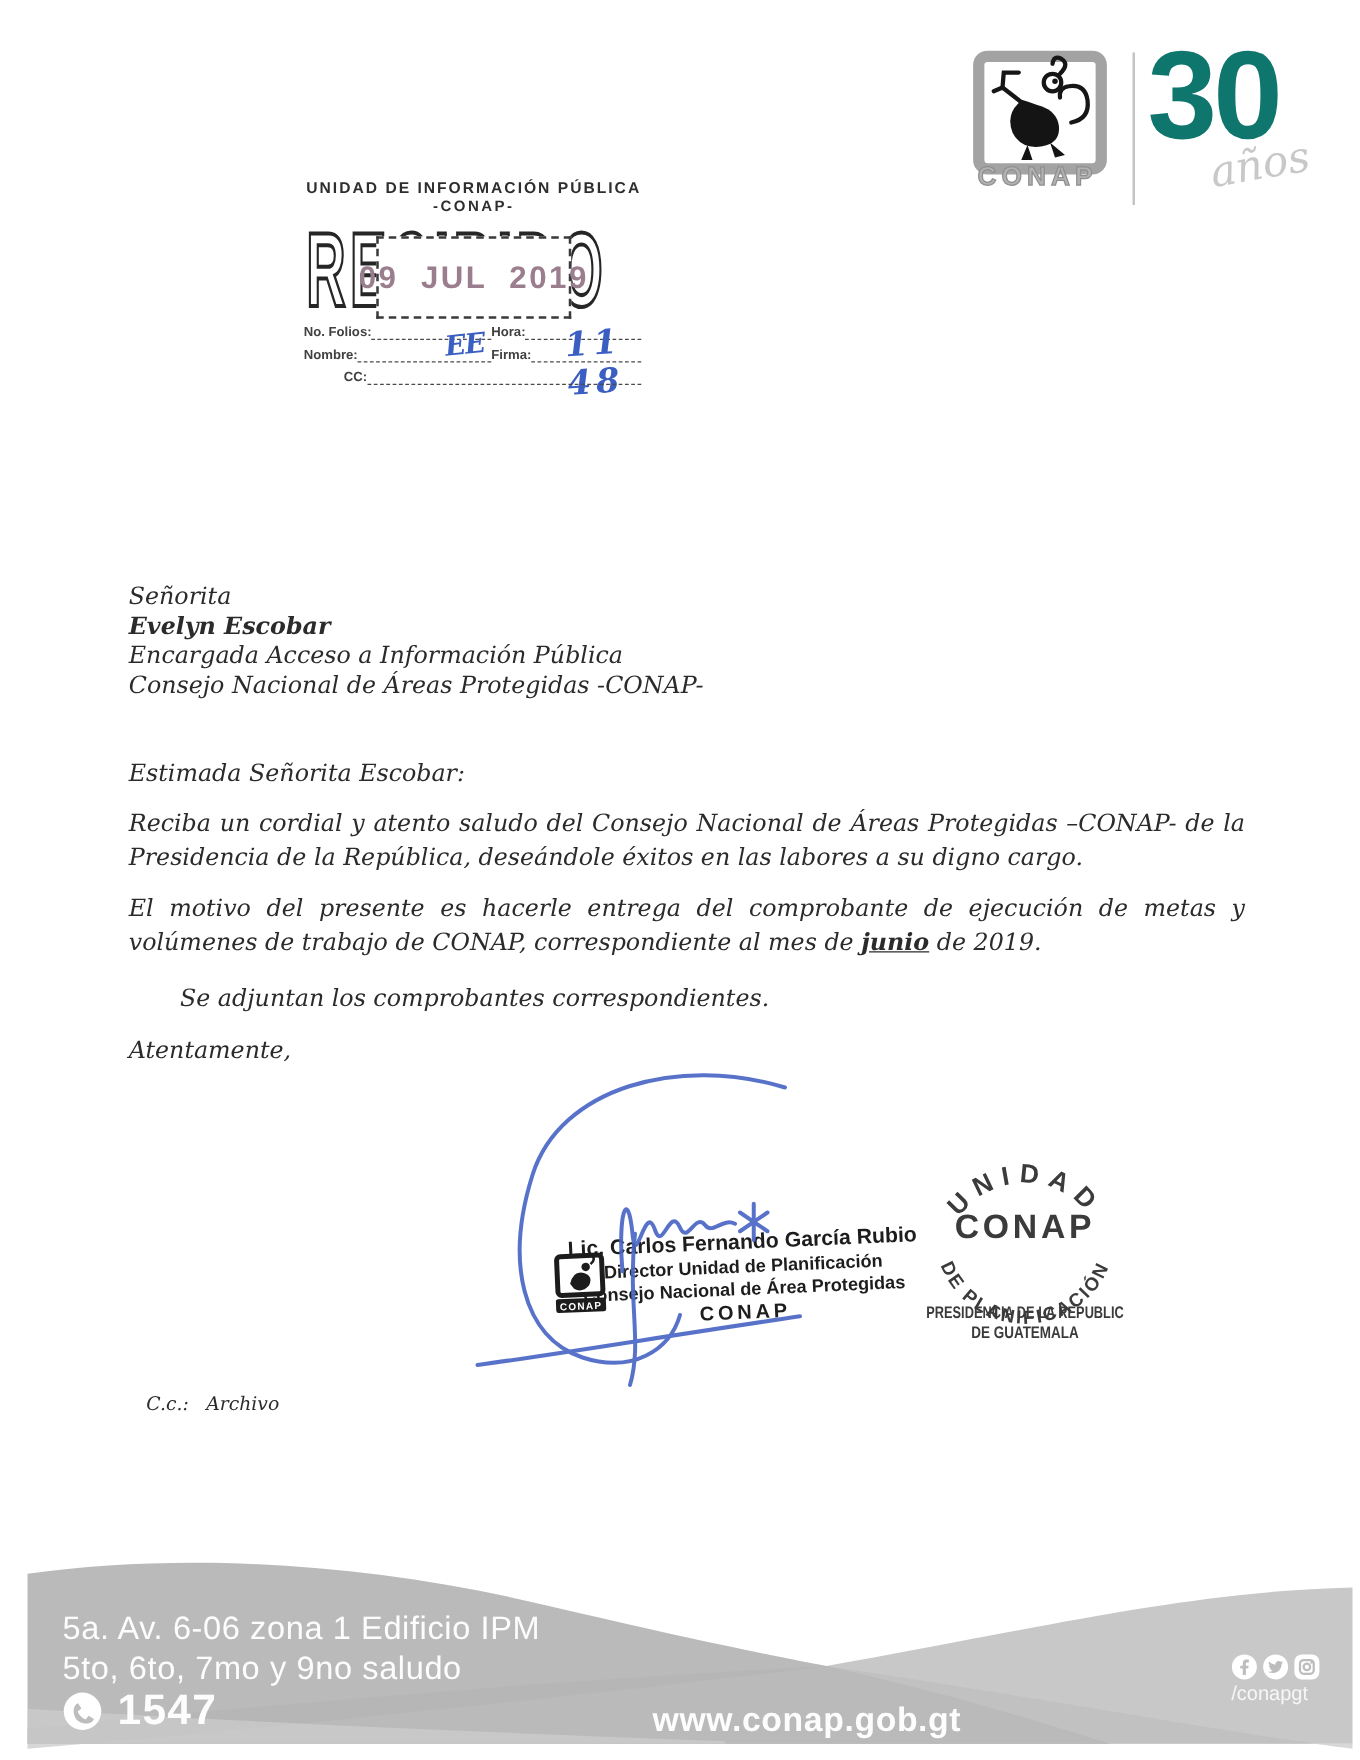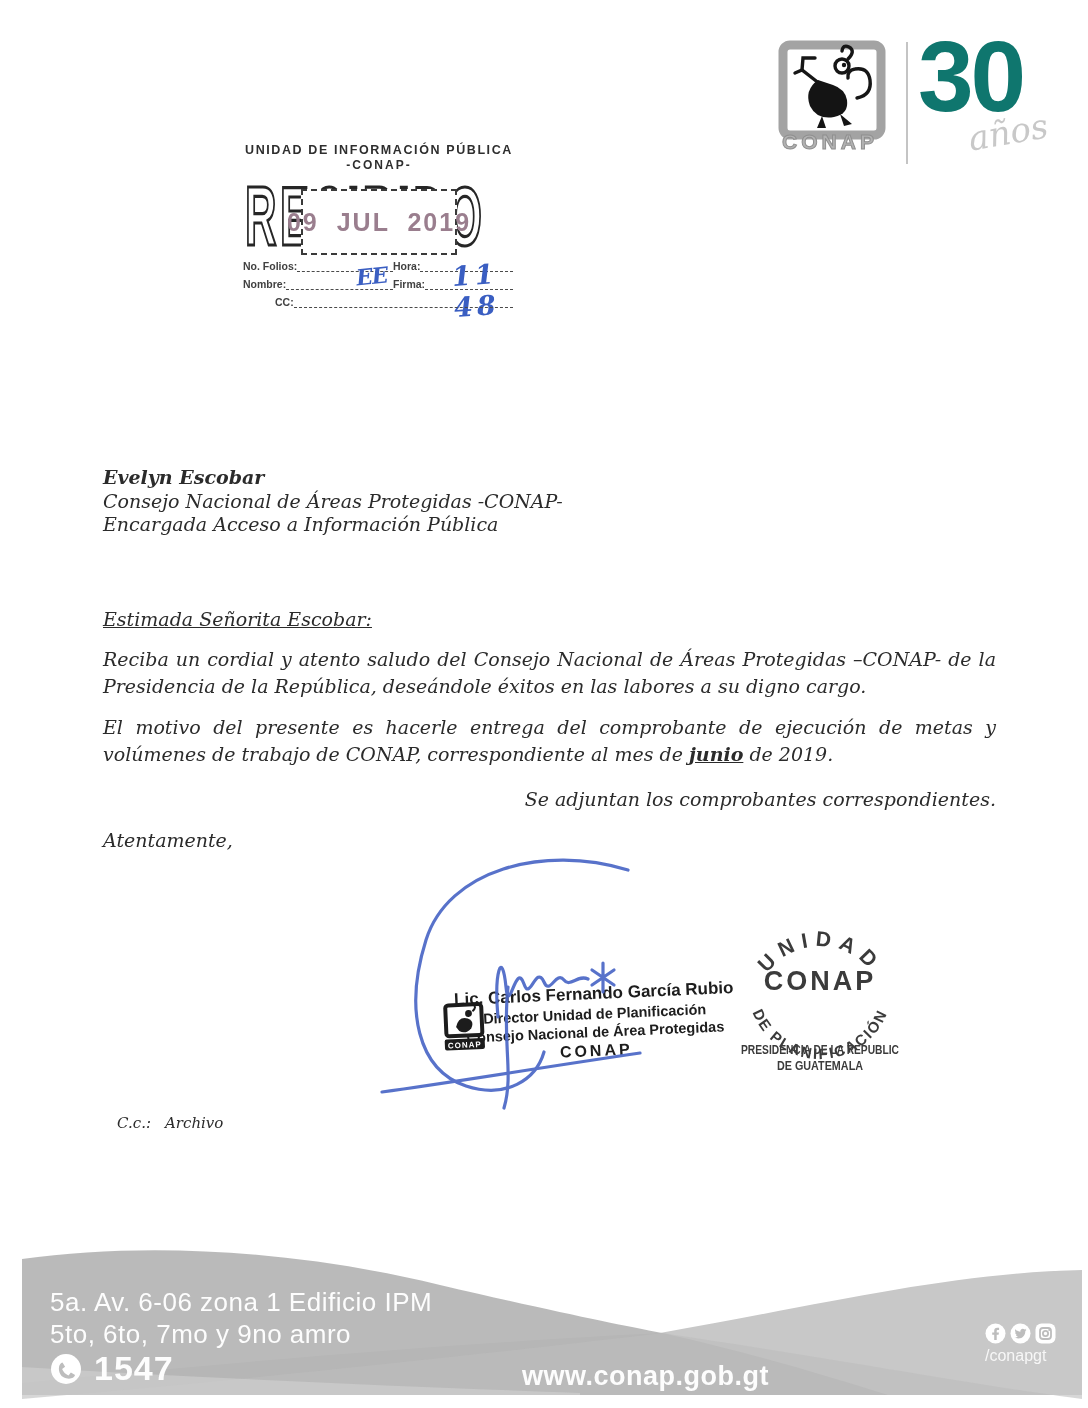--- a/index.html
+++ b/index.html
@@ -42,26 +42,26 @@
 
   
   .dateline{position:absolute;right:96px;top:312px;text-align:right;font-style:italic;
     font-size:20px;line-height:24px;}
   .ref-gap{display:inline-block;width:12px;}
 
   
   .recipient{position:absolute;left:103px;top:466px;font-style:italic;font-size:19px;line-height:23.5px;}
   .b{font-weight:700;}
   .u{text-decoration:underline;}
-  .greeting{position:absolute;left:103px;top:608px;font-style:italic;font-size:19px;text-decoration:underline;}
+  .greeting{position:absolute;left:103px;top:608px;font-style:italic;font-size:19px;}
   .para{position:absolute;left:103px;width:893px;font-style:italic;font-size:19px;line-height:27px;
     text-align:justify;margin:0;}
   .p1{top:646px;}
   .p2{top:714px;}
-  .p3{top:786px;text-align:right;}
+  .p3{top:786px;text-align:left;margin-left:41px;}
   .closing{position:absolute;left:103px;top:829px;font-style:italic;font-size:19px;}
 
   
   .sig-svg{position:absolute;left:378px;top:852px;z-index:4;}
   .sig-stamp{position:absolute;left:445px;top:984px;width:300px;text-align:center;
     font-family:"Liberation Sans",sans-serif;color:#1d1d1d;transform:rotate(-2.5deg);z-index:3;}
   .ss-name{font-size:17px;font-weight:800;white-space:nowrap;}
   .ss-role{font-size:14.5px;font-weight:700;margin-top:2px;white-space:nowrap;}
   .ss-org{font-size:14.5px;font-weight:700;margin-top:2px;white-space:nowrap;}
   .ss-inst{font-size:16px;font-weight:700;letter-spacing:3px;margin-top:2px;}
@@ -145,23 +145,24 @@
         <div class="rs-cell" style="width:100%;margin-left:32px;">
           <span class="rs-label">CC:</span>
           <span class="rs-fill"></span>
         </div>
       </div>
     </div>
   </div>
 
 
   <div class="recipient">
+    <div>Señorita</div>
     <div class="b">Evelyn Escobar</div>
+    <div>Encargada Acceso a Información Pública</div>
     <div>Consejo Nacional de Áreas Protegidas -CONAP-</div>
-    <div>Encargada Acceso a Información Pública</div>
   </div>
 
   <div class="greeting">Estimada Señorita Escobar:</div>
   <p class="para p1">Reciba un cordial y atento saludo del Consejo Nacional de Áreas Protegidas –CONAP- de la Presidencia de la República, deseándole éxitos en las labores a su digno cargo.</p>
   <p class="para p2"><span>El motivo del presente es hacerle entrega del comprobante de ejecución de metas y volúmenes de trabajo de CONAP, correspondiente al mes de </span><span class="b u">junio</span><span> de 2019.</span></p>
   <p class="para p3">Se adjuntan los comprobantes correspondientes.</p>
   <div class="closing">Atentamente,</div>
 
   <svg class="sig-svg" width="355" height="260" viewBox="0 0 355 260">
     <g stroke="#4a67c6" stroke-width="3.2" fill="none" stroke-linecap="round" opacity="0.92">
@@ -210,21 +211,21 @@
 
   <div class="footer">
     <svg class="waves" width="1088" height="165" viewBox="0 0 1088 165">
       <path d="M 22 152 L 22 140 C 280 114 500 98 660 90 C 830 60 950 30 1082 27 L 1082 152 Z" fill="#c8c8c8"></path>
       <path d="M 22 152 L 22 16 C 150 -2 300 8 440 42 C 560 70 620 82 662 90 C 760 112 830 134 888 152 Z" fill="#b4b4b4" opacity="0.92"></path>
       <path d="M 22 152 L 22 156 C 250 136 480 112 662 90 C 850 118 1000 146 1082 156 L 1082 152 Z" fill="#bcbcbc" opacity="0.6"></path>
       <path d="M 22 152 L 22 124 C 220 136 420 144 580 150 L 580 152 Z" fill="#d6d6d6" opacity="0.5"></path>
     </svg>
 
     <div class="f-addr1">5a. Av. 6-06 zona 1 Edificio IPM</div>
-    <div class="f-addr2">5to, 6to, 7mo y 9no amro</div>
+    <div class="f-addr2">5to, 6to, 7mo y 9no saludo</div>
 
     <div class="f-phone">
       <svg width="32" height="32" viewBox="0 0 32 32">
         <circle cx="16" cy="16" r="15" fill="#ffffff"></circle>
         <path d="M10.5 21.5 C7.5 16 9 10.5 12.5 9.5 l 2.6 4.2 -3 2.4 c 1.2 3 3.4 5.2 6.4 6.4 l 2.4 -3 4.2 2.6 c -1 3.5 -6.5 5 -12 2 -1.2 -0.7 -2 -1.6 -2.6 -2.6 z" fill="#bdbdbd"></path>
       </svg>
       <span class="f-phone-num">1547</span>
     </div>
 
     <div class="f-site">www.conap.gob.gt</div>

